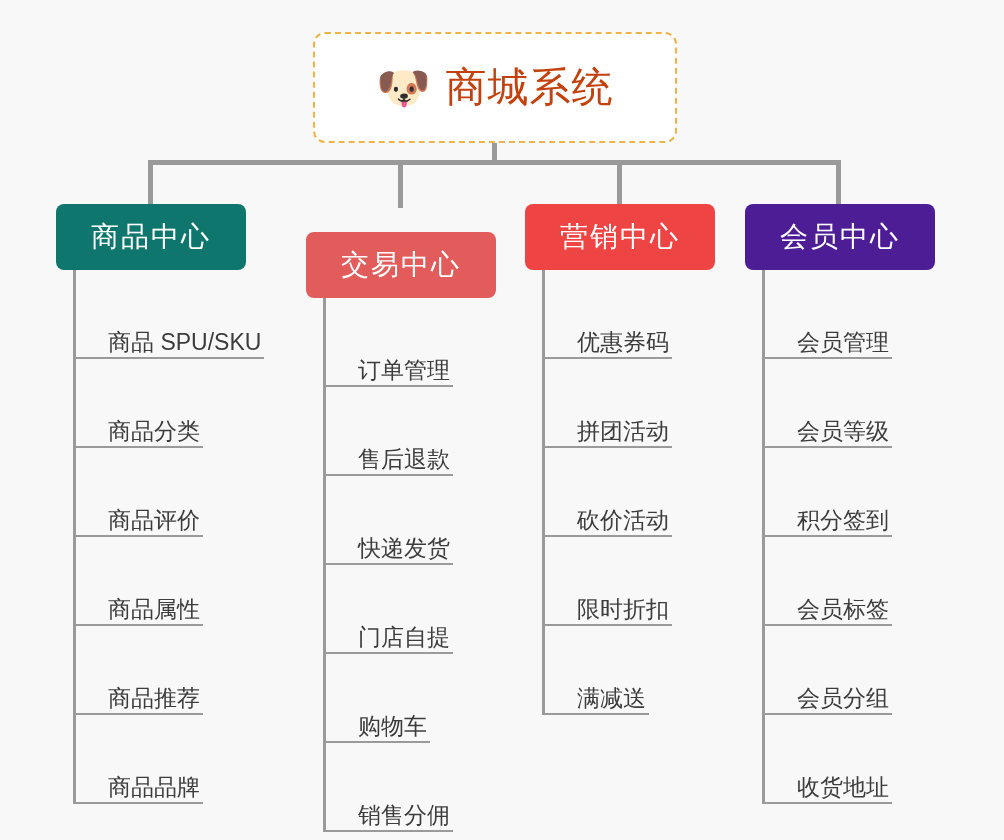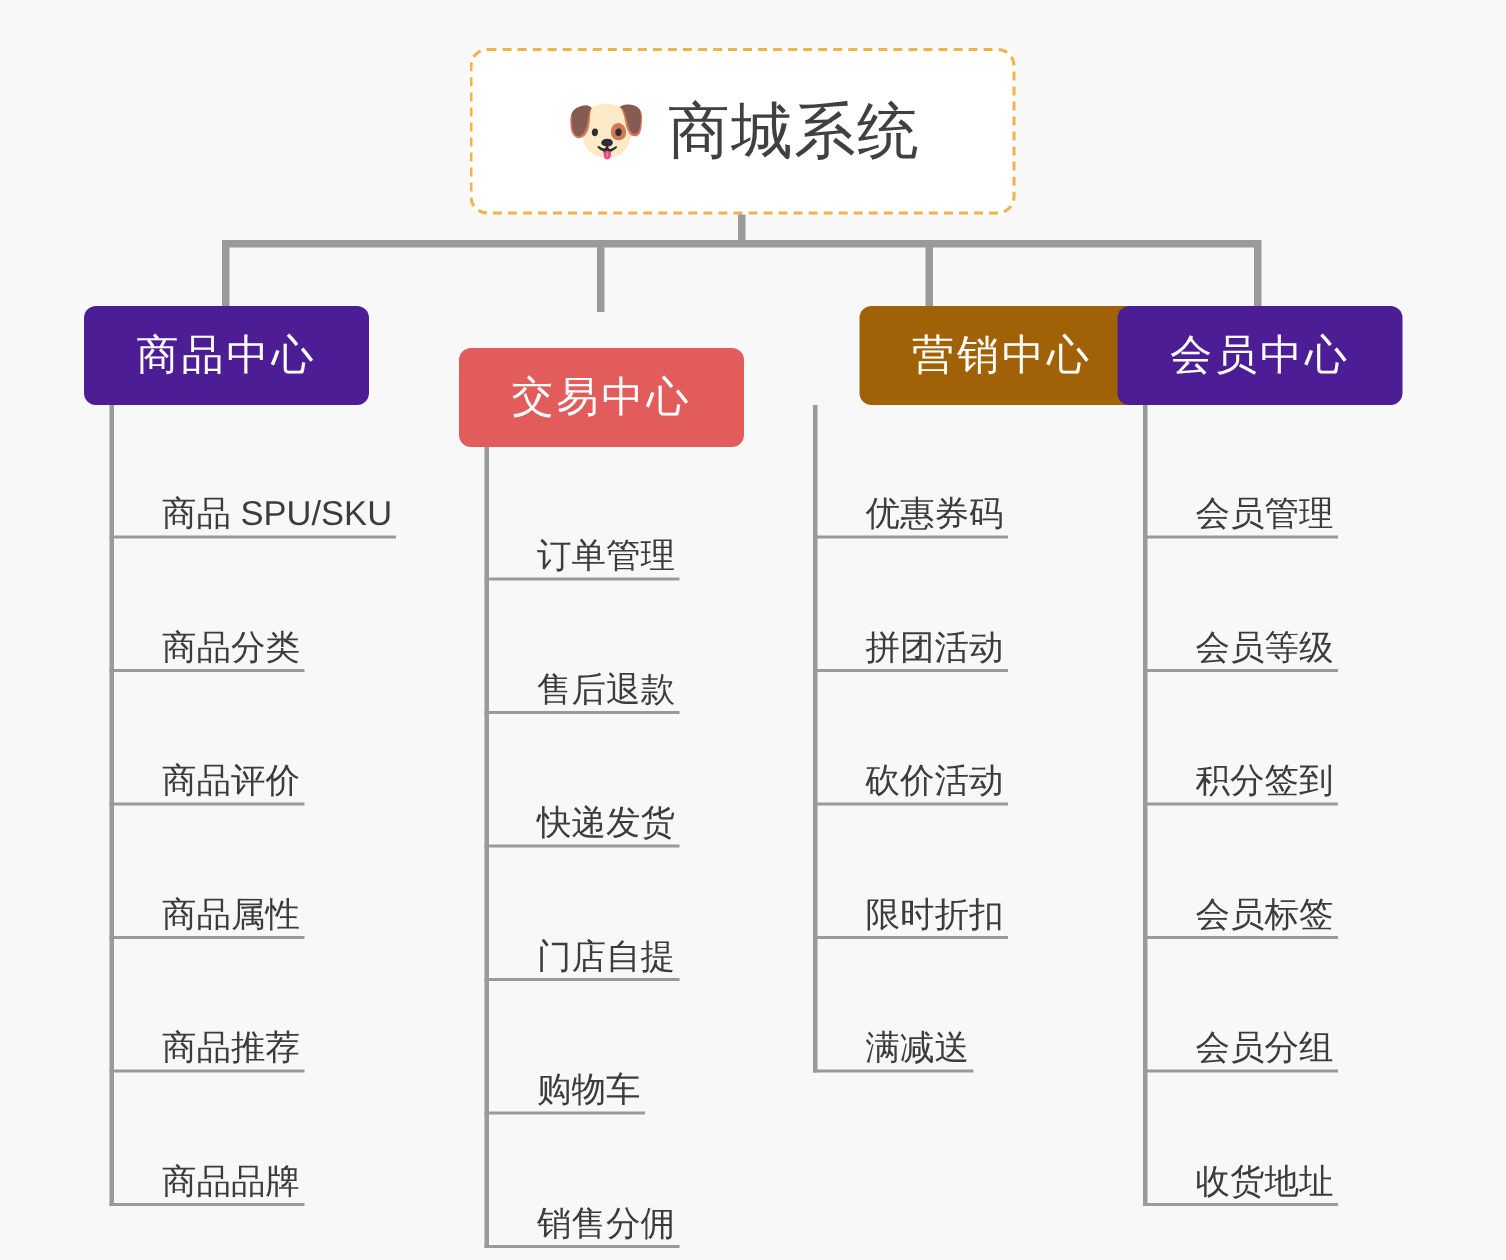--- a/index.html
+++ b/index.html
@@ -122,32 +122,32 @@
     bottom: 0;
     height: 2px;
     background: #9a9a9a;
   }
 </style>
 </head>
 <body style="background: rgb(248, 248, 248);">
 
 <div id="root-node" style="border-color: rgb(239, 179, 74); background: rgb(255, 255, 255);">
   <span class="root-emoji">🐶</span>
-  <span class="root-title" style="color: #404040;">商城系统</span>
+  <span class="root-title" style="color: #c2410c;">商城系统</span>
 </div>
 
 <div class="conn" id="conn-stem" style="background: rgb(154, 154, 154);"></div>
 <div class="conn" id="conn-bus" style="background: rgb(154, 154, 154);"></div>
 <div class="conn-drop" style="left: 148px; background: rgb(154, 154, 154);"></div>
 <div class="conn-drop" style="left: 398px; background: rgb(154, 154, 154);"></div>
 <div class="conn-drop" style="left: 617px; background: rgb(154, 154, 154);"></div>
 <div class="conn-drop" style="left: 836px; background: rgb(154, 154, 154);"></div>
 
 <div class="column" id="column-0">
-  <div class="col-header" style="background: #4c1d95;">商品中心</div>
+  <div class="col-header" style="background: #0f766e;">商品中心</div>
   <ul class="leaf-list" style="border-left-color: rgb(154, 154, 154);">
     <li class="leaf-item">
         <span class="leaf-label">商品 SPU/SKU</span>
         <span class="leaf-rule" style="background: rgb(154, 154, 154); width: 191px;"></span>
       </li>
     <li class="leaf-item">
         <span class="leaf-label">商品分类</span>
         <span class="leaf-rule" style="background: rgb(154, 154, 154); width: 130px;"></span>
       </li>
     <li class="leaf-item">
@@ -193,21 +193,21 @@
         <span class="leaf-rule" style="background: rgb(154, 154, 154); width: 107px;"></span>
       </li>
     <li class="leaf-item">
         <span class="leaf-label">销售分佣</span>
         <span class="leaf-rule" style="background: rgb(154, 154, 154); width: 130px;"></span>
       </li>
   </ul>
 </div>
 
 <div class="column" id="column-2">
-  <div class="col-header" style="background: #a16207; margin-left: 48px;">营销中心</div>
+  <div class="col-header" style="background: #ef4444;">营销中心</div>
   <ul class="leaf-list" style="border-left-color: rgb(154, 154, 154);">
     <li class="leaf-item">
         <span class="leaf-label">优惠券码</span>
         <span class="leaf-rule" style="background: rgb(154, 154, 154); width: 130px;"></span>
       </li>
     <li class="leaf-item">
         <span class="leaf-label">拼团活动</span>
         <span class="leaf-rule" style="background: rgb(154, 154, 154); width: 130px;"></span>
       </li>
     <li class="leaf-item">

